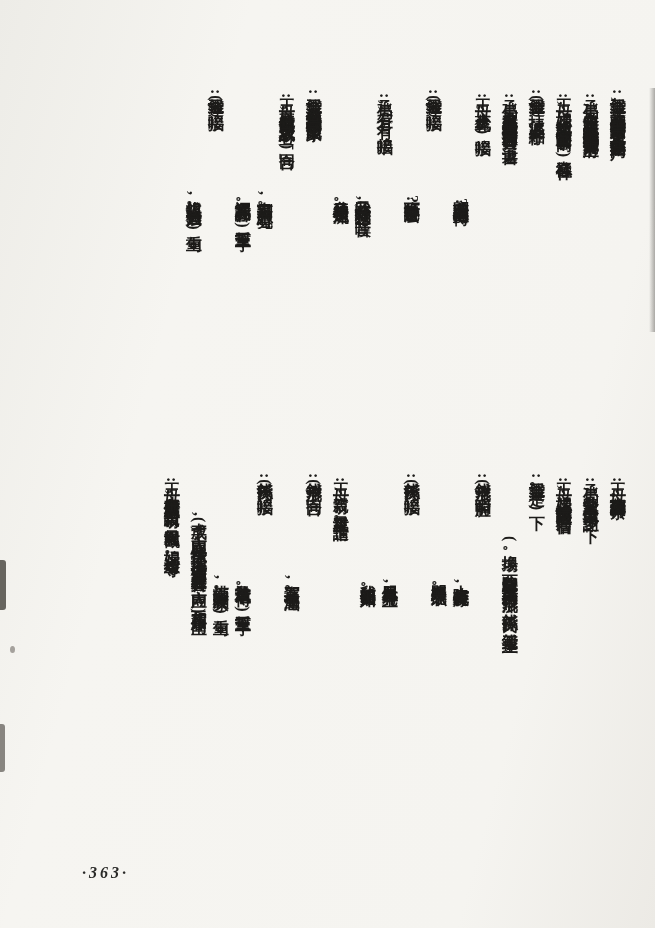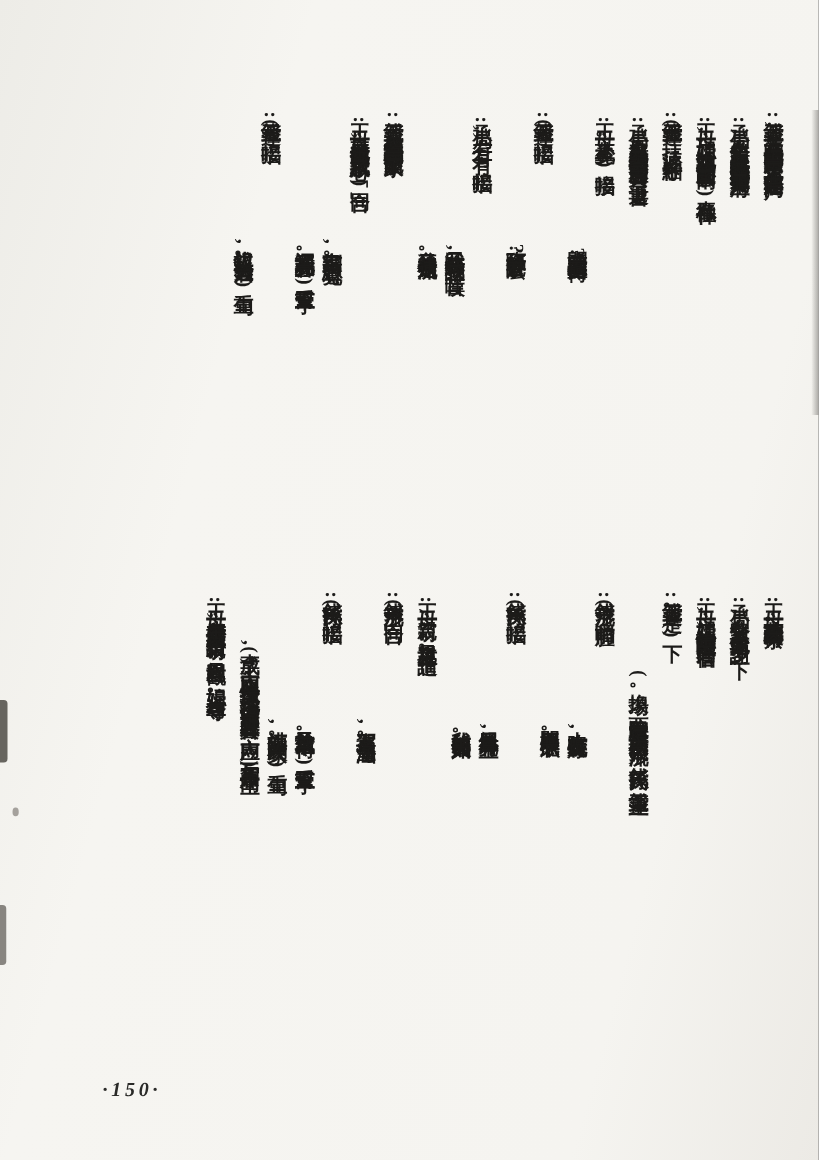--- a/index.html
+++ b/index.html
@@ -122,18 +122,18 @@
       <div class="speech-block">
         <p class="dialogue"><span class="speaker">錢孫氏:</span><span class="dialogue-text">(接唱)</span></p>
         <p class="lyric">敎子成名天下傳。(重幫三字)</p>
         <p class="lyric">排酒宴,閤家欢。(重句)</p>
         <p class="dialogue-cont">李成,(內应声)快些抹屋,掃地,準備酒席,跟老夫人賀喜呀!(內应声。互相賀喜,同坐)</p>
       </div>
       <div class="speech-block">
         <p class="dialogue"><span class="speaker">王 母:</span><span class="dialogue-text">小兒有書信回來,特請親翁、親母同觀。媳婦,送与令尊。</span></p>
       </div>
     </div>
-  <div class="page-number">·150·</div>
+  <div class="page-number">·363·</div>
   <div class="binding-shadow-right"></div>
   <div class="edge-mark-a"></div>
   <div class="edge-mark-b"></div>
   <div class="edge-speck"></div>
 </div>
 
 </body></html>

